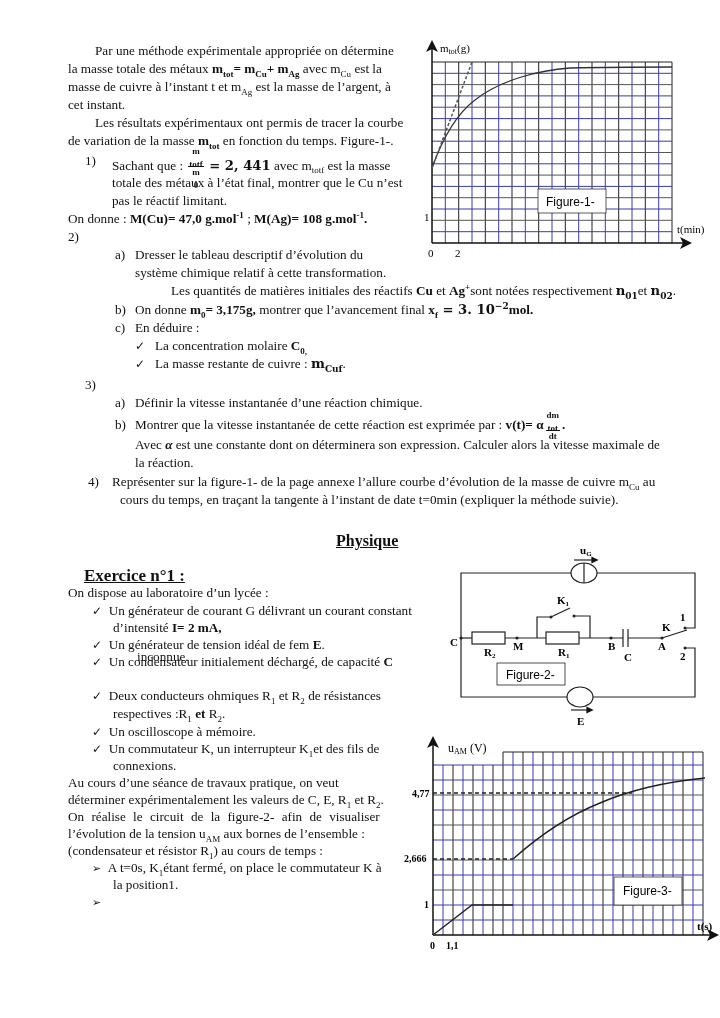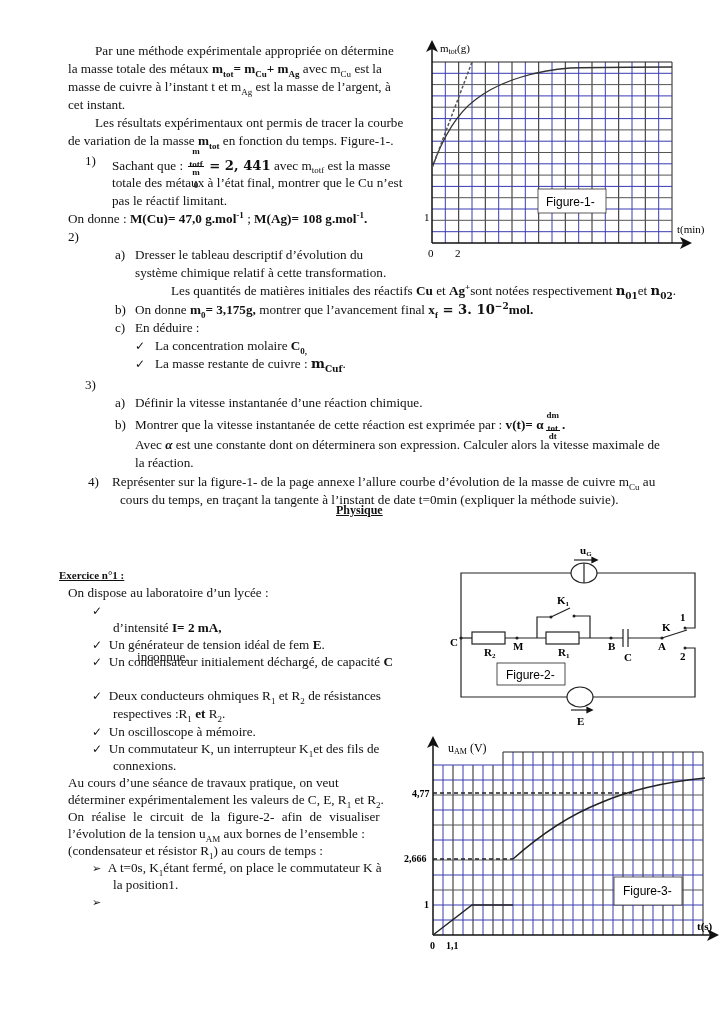--- a/index.html
+++ b/index.html
@@ -139,26 +139,26 @@
   <line x1="432" y1="168" x2="472" y2="62" stroke="#555" stroke-width="1.5" stroke-dasharray="3,2"></line>
   <rect x="538" y="189" width="68" height="24" fill="#fff" stroke="#333" stroke-width="0.8"></rect>
   <text class="figlabel" x="546" y="206">Figure-1-</text>
   <text x="440" y="52" font-size="11"><tspan>m</tspan><tspan font-size="8" dy="2">tot</tspan><tspan dy="-2">(g)</tspan></text>
   <text x="677" y="233" font-size="11">t(min)</text>
   <text x="424" y="221" font-size="11">1</text>
   <text x="428" y="257" font-size="11">0</text>
   <text x="455" y="257" font-size="11">2</text>
 </svg>
 
-<div class="abs ul" style="left:336px;top:502px;font-size:12px;">Physique</div>
-<div class="abs ul" style="left:59px;top:567px;font-size:11px;">Exercice n°1 :</div>
+<div class="abs ul" style="left:336px;top:532px;font-size:16px;">Physique</div>
+<div class="abs ul" style="left:84px;top:567px;font-size:17px;">Exercice n°1 :</div>
 <div class="abs" style="left:68px;top:584px;">On dispose au laboratoire d’un lycée :</div>
 
 <div class="abs" style="left:92px;top:602px;">
-  <span class="check"></span>&nbsp;&nbsp;
+  <span class="check"></span>&nbsp;&nbsp;<span>Un générateur de courant G délivrant un courant constant</span>
 </div>
 <div class="abs" style="left:113px;top:619px;">
   <span>d’intensité </span><b>I= 2 mA,</b>
 </div>
 <div class="abs" style="left:92px;top:636px;">
   <span class="check"></span>&nbsp;&nbsp;<span>Un générateur de tension idéal de fem </span><b>E</b><span>.</span>
 </div>
 <div class="abs" style="left:92px;top:653px;">
   <span class="check"></span>&nbsp;&nbsp;<span>Un condensateur initialement déchargé, de capacité </span><b>C</b>
 </div>

